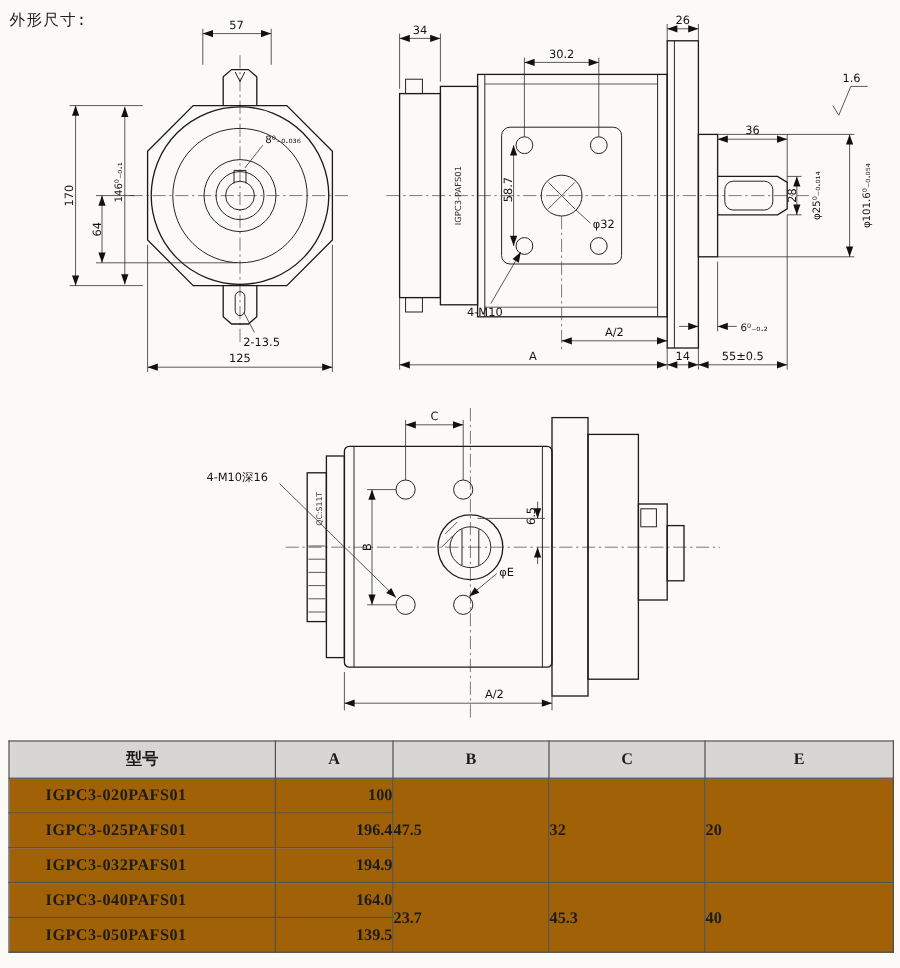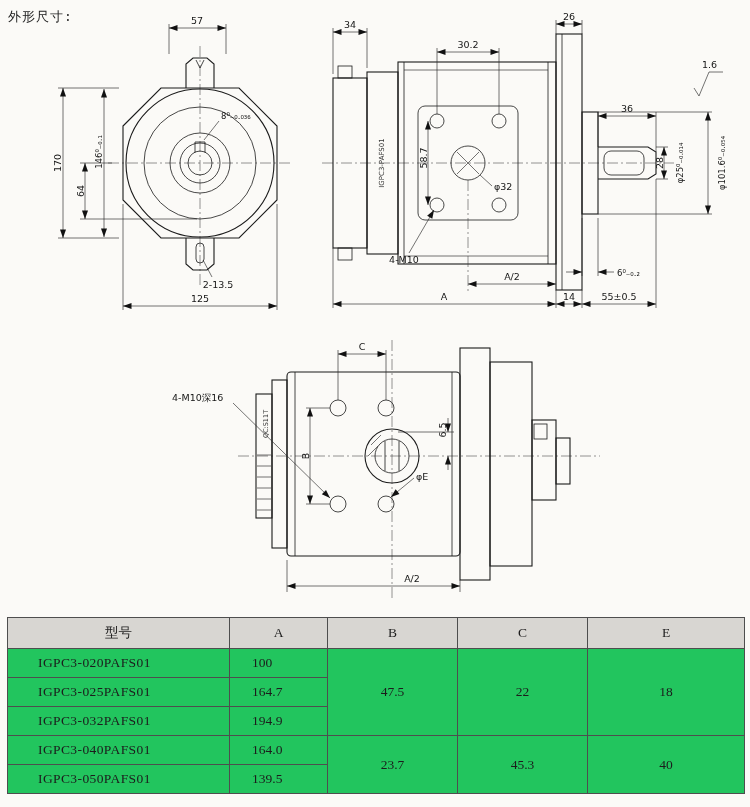--- a/index.html
+++ b/index.html
@@ -9,31 +9,31 @@
   svg.drawing{position:absolute;left:0;top:0}
   .ol{stroke:#1b1b1b;stroke-width:1.1;fill:none;stroke-linejoin:miter}
   .il{stroke:#1b1b1b;stroke-width:0.8;fill:none}
   .tl{stroke:#2a2a2a;stroke-width:0.65;fill:none}
   .cl{stroke:#3a3a3a;stroke-width:0.55;fill:none;stroke-dasharray:11 3 2 3}
   text.d{font-family:"DejaVu Sans",sans-serif;font-size:9.5px;fill:#151515}
   text.ds{font-family:"DejaVu Sans",sans-serif;font-size:8.5px;fill:#151515}
   text.v{font-family:"DejaVu Sans",sans-serif;font-size:7px;fill:#333}
   text.np{font-family:"DejaVu Sans",sans-serif;font-size:6.5px;fill:#333}
   table.spec{position:absolute;left:7px;top:617px;width:737px;border-collapse:collapse;background:#f5f4f0;table-layout:fixed}
-  table.spec th,table.spec td{border:1px solid #4e4e4e;font-family:"Liberation Serif",serif;font-size:13.5px;color:#1c1c1c;font-weight:normal}
+  table.spec th,table.spec td{border:1px solid #4e4e4e;font-family:"Liberation Serif",serif;font-size:13.5px;color:#1c1c1c;font-weight:bold}
   table.spec thead th{background:#d8d6d2;height:31px;text-align:center}
-  table.spec tbody td{height:29px;background:#22c55e}
+  table.spec tbody td{height:29px;background:#a16207}
   .col-model{width:222px}
   .col-a{width:98px}
   .col-b{width:130px}
   .col-c{width:130px}
   .col-e{width:157px}
   td.cell-model{text-align:left;padding-left:30px;letter-spacing:.4px}
-  td.cell-a{text-align:left;padding-left:22px}
-  td.cell-b,td.cell-c,td.cell-e{text-align:center}
+  td.cell-a{text-align:right;padding-left:22px}
+  td.cell-b,td.cell-c,td.cell-e{text-align:left}
 </style>
 </head>
 <body>
 
 <div class="title">外形尺寸:</div>
 
 <svg class="drawing" width="750" height="610" viewBox="0 0 750 610">
   <defs>
     <marker id="ar" viewBox="0 0 10 10" refX="9.5" refY="5" markerWidth="10" markerHeight="10" orient="auto-start-reverse" markerUnits="userSpaceOnUse">
       <path d="M1,2 L9.5,5 L1,8 Z" fill="#111"></path>
@@ -255,26 +255,26 @@
       <th>B</th>
       <th>C</th>
       <th>E</th>
     </tr>
   </thead>
   <tbody>
     <tr>
       <td class="cell-model">IGPC3-020PAFS01</td>
       <td class="cell-a">100</td>
       <td class="cell-b" rowspan="3">47.5</td>
-      <td class="cell-c" rowspan="3">22</td>
-      <td class="cell-e" rowspan="3">18</td>
+      <td class="cell-c" rowspan="3">32</td>
+      <td class="cell-e" rowspan="3">20</td>
     </tr>
     <tr>
       <td class="cell-model">IGPC3-025PAFS01</td>
-      <td class="cell-a">164.7</td>
+      <td class="cell-a">196.4</td>
     </tr>
     <tr>
       <td class="cell-model">IGPC3-032PAFS01</td>
       <td class="cell-a">194.9</td>
     </tr>
     <tr>
       <td class="cell-model">IGPC3-040PAFS01</td>
       <td class="cell-a">164.0</td>
       <td class="cell-b" rowspan="2">23.7</td>
       <td class="cell-c" rowspan="2">45.3</td>

